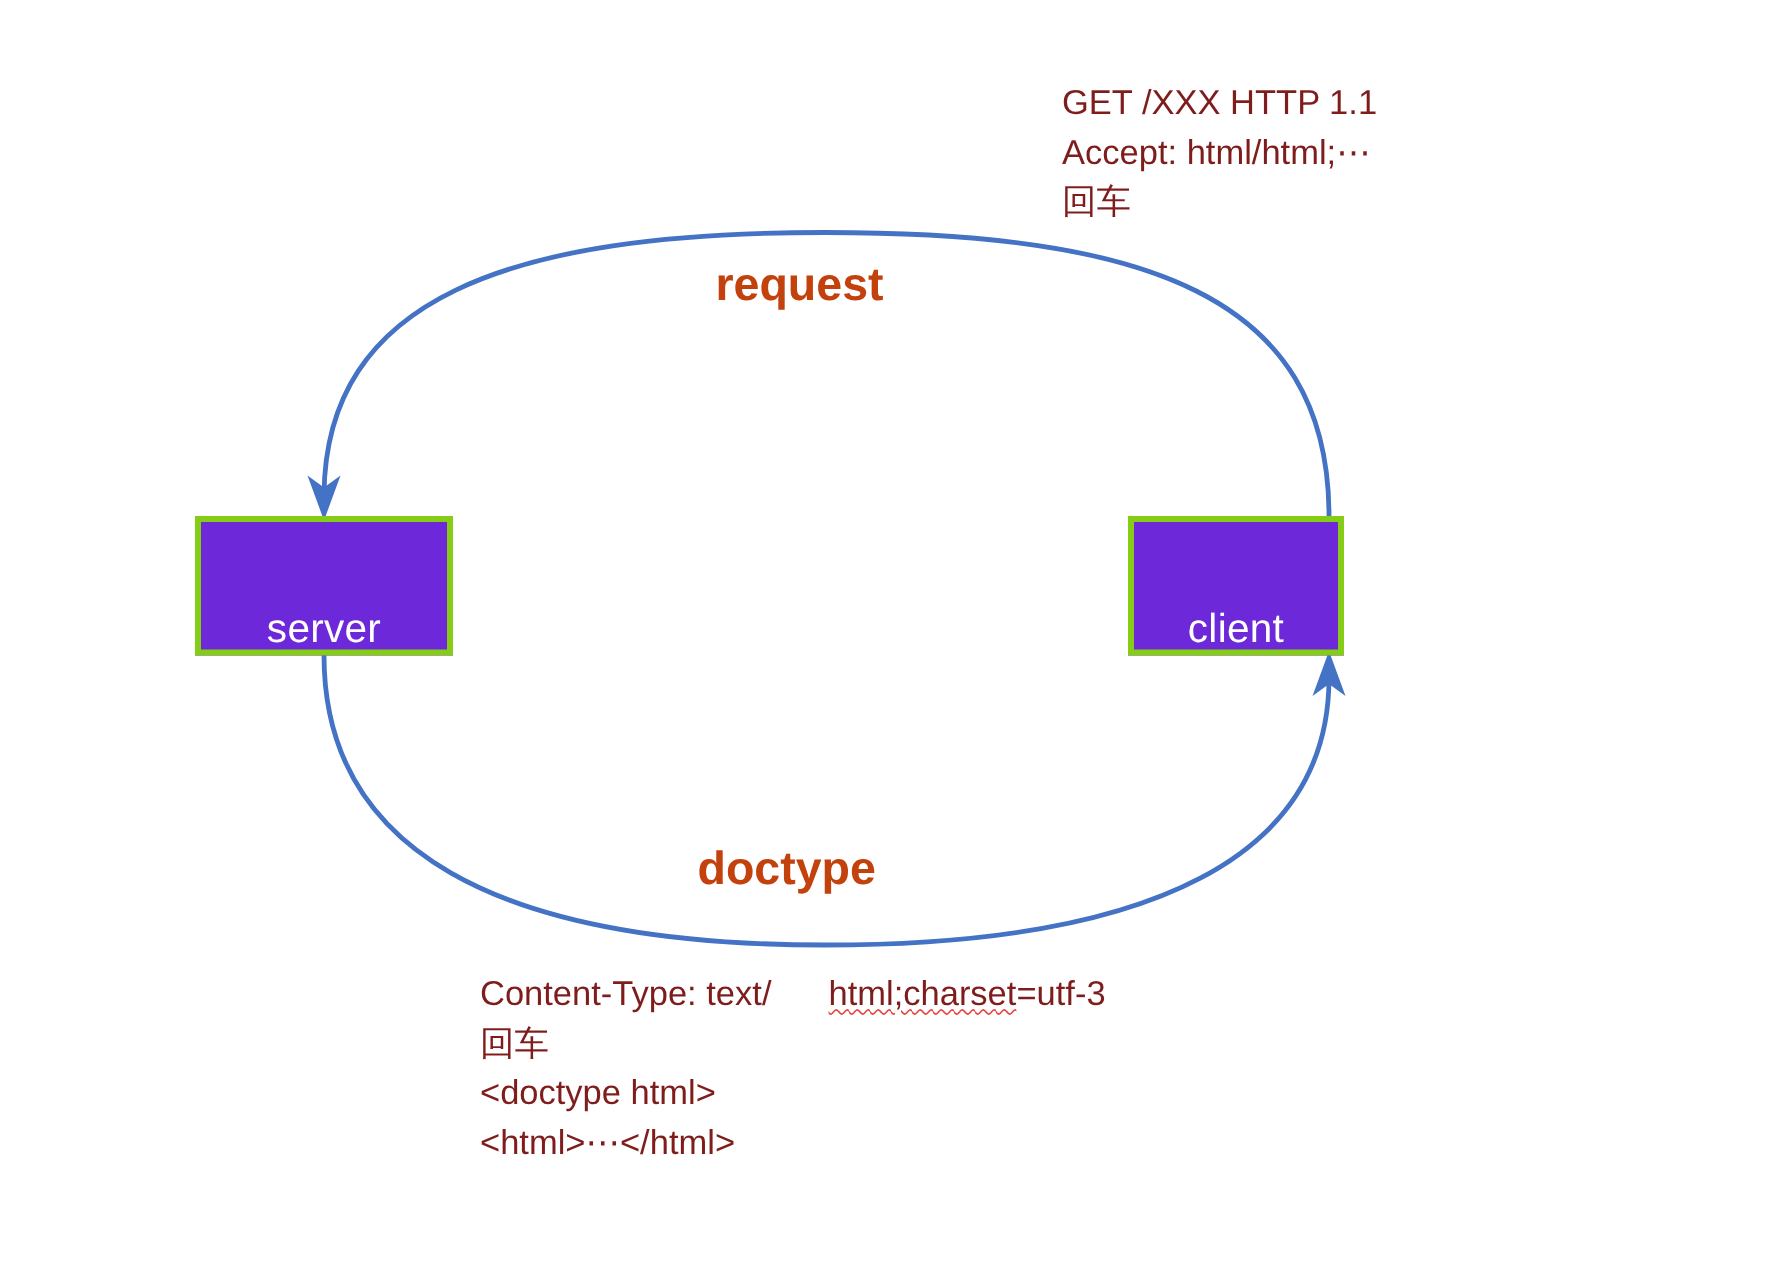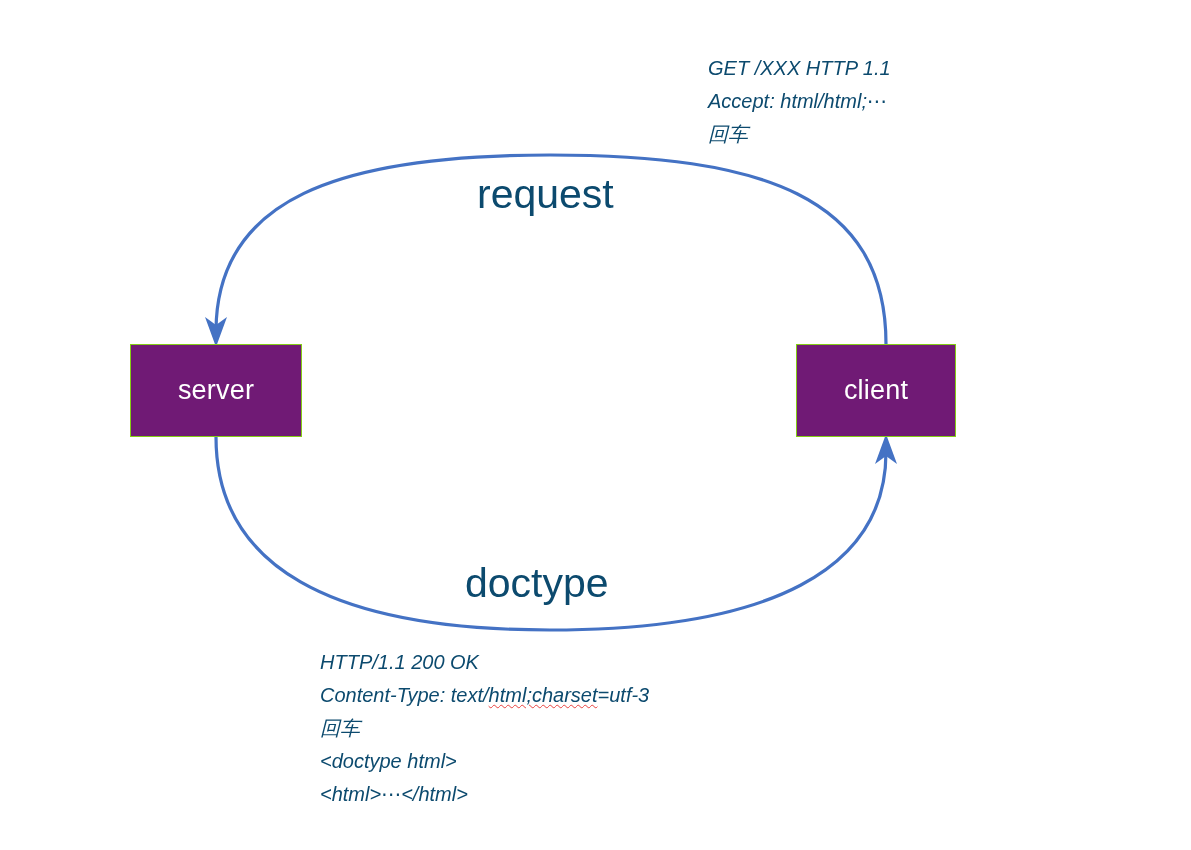--- a/index.html
+++ b/index.html
@@ -29,66 +29,66 @@
     width: 1191px;
     height: 850px;
     pointer-events: none;
   }
 
   
   .node {
     position: absolute;
     box-sizing: border-box;
     display: flex;
-    align-items: center;
+    align-items: flex-end;
     justify-content: center;
-    background: #701a75;
-    border: 1px solid #84cc16;
+    background: #6d28d9;
+    border: 4px solid #84cc16;
     color: #ffffff;
     font-size: 27px;
     font-weight: 400;
     letter-spacing: .2px;
     line-height: 1;
     user-select: none;
   }
   #node-server { left: 130px; top: 344px; width: 172px; height: 93px; }
-  #node-client { left: 796px; top: 344px; width: 160px; height: 93px; }
+  #node-client { left: 752px; top: 344px; width: 144px; height: 93px; }
 
   
   .arc-label {
     position: absolute;
-    color: #0c4a6e;
-    font-weight: normal;
-    font-size: 41px;
+    color: #c2410c;
+    font-weight: bold;
+    font-size: 31px;
     line-height: 1;
     white-space: nowrap;
     user-select: none;
   }
   #label-request  { left: 477px; top: 174px; }
   #label-response { left: 465px; top: 563px; }
 
   
   .msg-block {
     position: absolute;
-    color: #0c4a6e;
-    font-size: 20px;
+    color: #7f1d1d;
+    font-size: 23px;
     line-height: 33px;
     white-space: nowrap;
-    font-style: italic;
   }
   #msg-request  { left: 708px; top: 52px; }
   #msg-response { left: 320px; top: 646px; }
 
   .msg-line { display: block; }
 
   
   .spell-error {
     text-decoration: underline wavy #E8423F;
     text-decoration-thickness: 1px;
     text-underline-offset: 2px;
+    margin-left: 38px;
   }
 </style>
 </head>
 <body>
 
 <div id="canvas">
 
   <svg id="arcs" viewBox="0 0 1191 850">
 
     <path d="M 886,344 C 886,196 762,155 550,155 C 338,155 217,199 216,330" fill="none" stroke="#4472C4" stroke-width="3.2" stroke-linecap="round"></path>
@@ -110,21 +110,20 @@
 
   <div id="label-response" class="arc-label">doctype</div>
 
   <div id="msg-request" class="msg-block">
     <span class="msg-line">GET /XXX HTTP 1.1</span>
     <span class="msg-line">Accept: html/html;⋯</span>
     <span class="msg-line">回车</span>
   </div>
 
   <div id="msg-response" class="msg-block">
-    <span class="msg-line">HTTP/1.1 200 OK</span>
 
     <span class="msg-line"><span>Content-Type: text/</span><span class="spell-error">html;charset</span><span>=utf-3</span></span>
 
     <span class="msg-line">回车</span>
     <span class="msg-line">&lt;doctype html&gt;</span>
     <span class="msg-line">&lt;html&gt;⋯&lt;/html&gt;</span>
   </div>
 
 </div>
 

